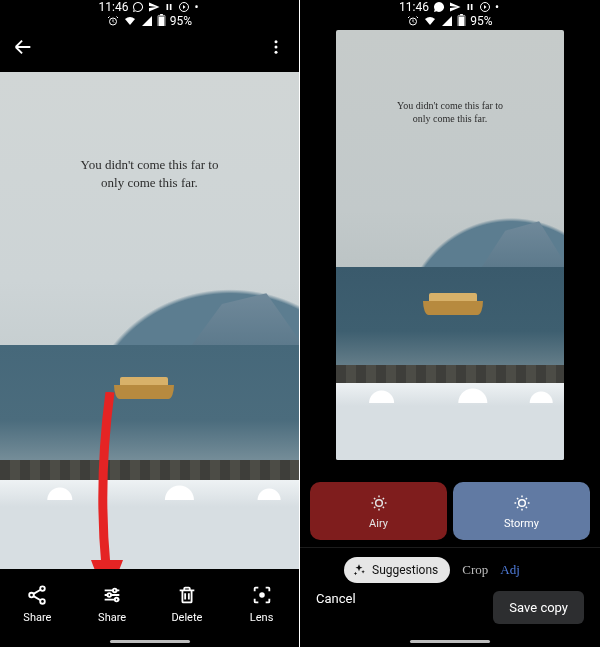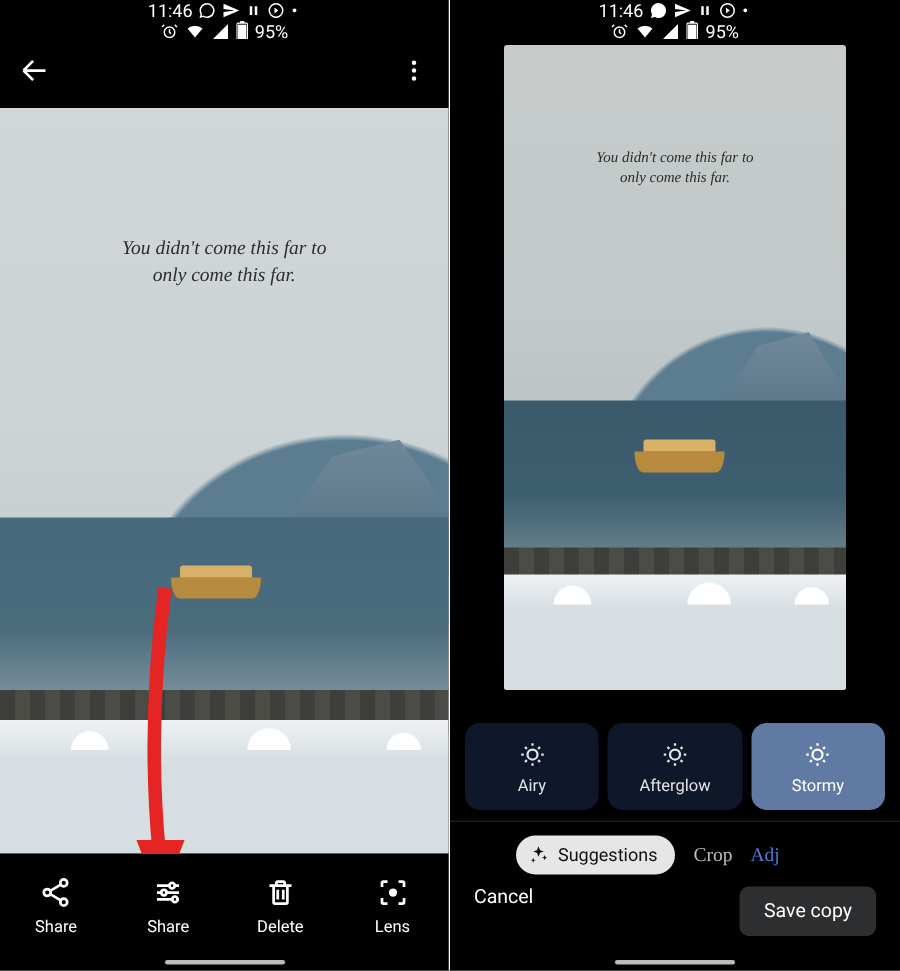--- a/index.html
+++ b/index.html
@@ -98,21 +98,20 @@
     position:absolute; left:0; right:0; top:0; height:20px;
     background: radial-gradient(circle at 20% 100%, #fff 12px, transparent 13px),
                 radial-gradient(circle at 60% 100%, #fff 14px, transparent 15px),
                 radial-gradient(circle at 90% 100%, #fff 11px, transparent 12px);
   }
   .quote {
     position: absolute;
     left: 0; right: 0; top: 17%;
     text-align: center;
     font-family: Georgia, "Times New Roman", serif;
-    font-style: italic;
     font-size: 13px;
     color: #2c2c2c;
     line-height: 1.35;
   }
   .phone-right .quote { font-size: 10px; top: 16%; }
 
   
   .arrow {
     position: absolute;
     left: 88px; top: 320px;
@@ -170,21 +169,21 @@
     background: #000;
     display: flex;
     align-items: center;
     gap: 6px;
     padding: 0 10px;
   }
   .filter {
     flex: 1;
     height: 58px;
     border-radius: 10px;
-    background: #0f172a;
+    background: #7f1d1d;
     display: flex;
     flex-direction: column;
     align-items: center;
     justify-content: center;
     gap: 4px;
     color: #e4e4e4;
     font-size: 11px;
   }
   .filter svg { width: 20px; height: 20px; }
   .filter.selected {
@@ -437,27 +436,20 @@
   </div>
 
   <div class="filterbar">
     <div class="filter">
       <svg viewBox="0 0 24 24" fill="none" stroke="#e4e4e4" stroke-width="1.8">
           <circle cx="12" cy="12" r="4"></circle>
           <path d="M12 3v2m0 14v2M3 12h2m14 0h2M6 6l1.5 1.5M16.5 16.5 18 18M18 6l-1.5 1.5M7.5 16.5 6 18"></path>
         </svg>
       <span>Airy</span>
     </div>
-    <div class="filter">
-      <svg viewBox="0 0 24 24" fill="none" stroke="#e4e4e4" stroke-width="1.8">
-          <circle cx="12" cy="12" r="4"></circle>
-          <path d="M12 3v2m0 14v2M3 12h2m14 0h2M6 6l1.5 1.5M16.5 16.5 18 18M18 6l-1.5 1.5M7.5 16.5 6 18"></path>
-        </svg>
-      <span>Afterglow</span>
-    </div>
     <div class="filter selected">
       <svg viewBox="0 0 24 24" fill="none" stroke="#fff" stroke-width="1.8">
           <circle cx="12" cy="12" r="4"></circle>
           <path d="M12 3v2m0 14v2M3 12h2m14 0h2M6 6l1.5 1.5M16.5 16.5 18 18M18 6l-1.5 1.5M7.5 16.5 6 18"></path>
         </svg>
       <span>Stormy</span>
     </div>
   </div>
 
   <div class="tabbar">

